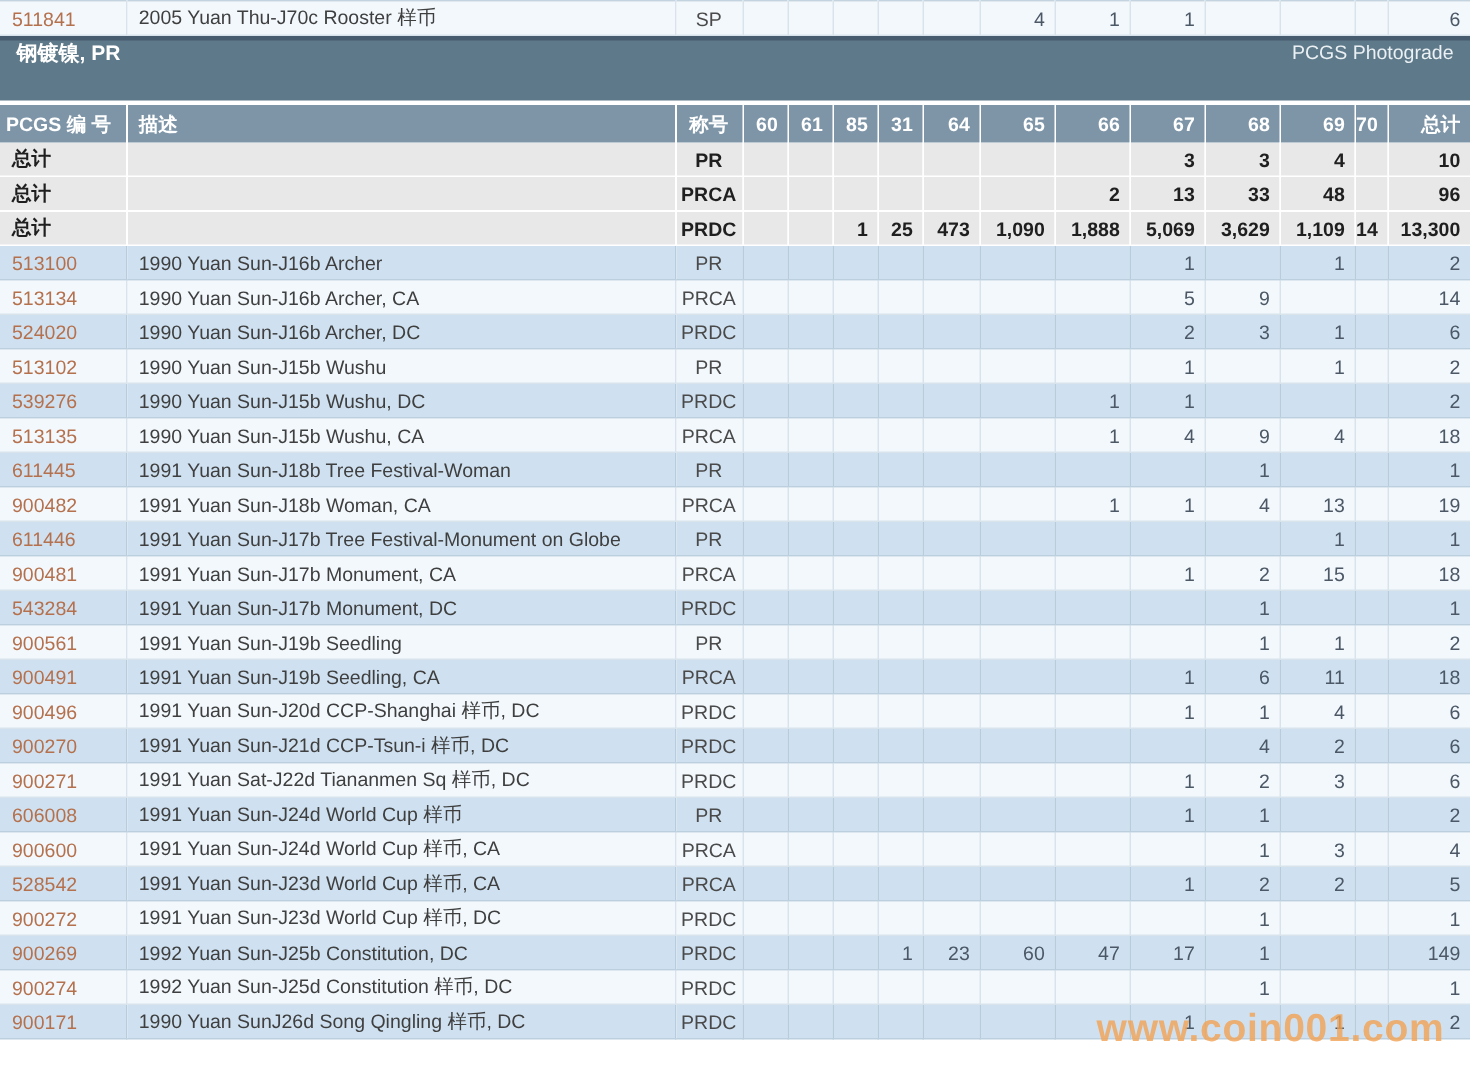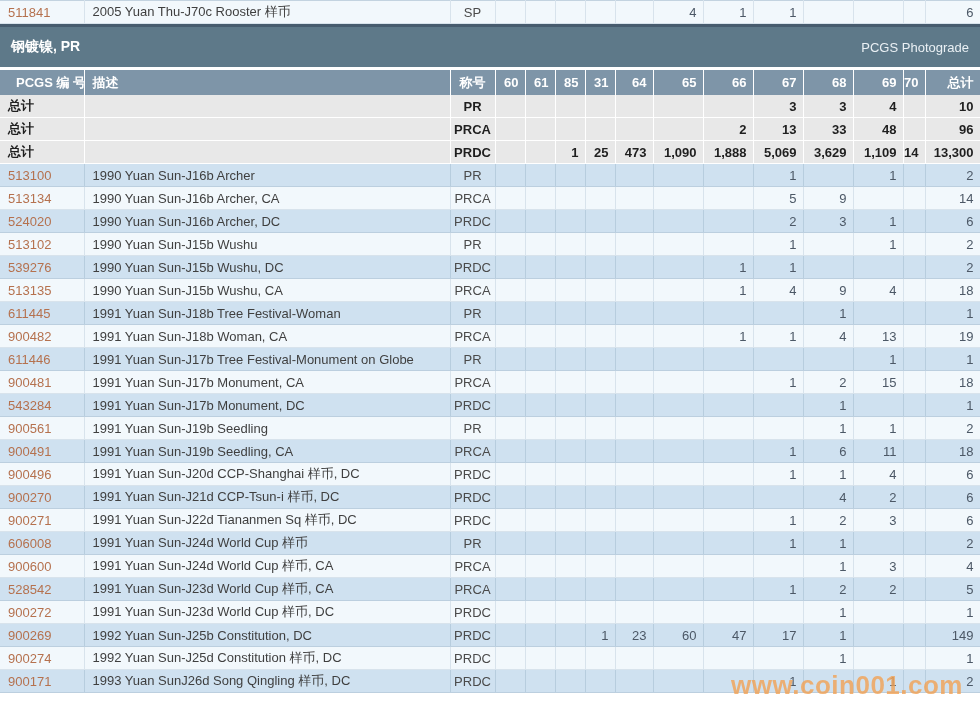--- a/index.html
+++ b/index.html
@@ -19,30 +19,30 @@
   td.c-desc{padding-left:8px;color:#3f3f3f;}
   td.c-desig{text-align:center;color:#4a4a4a;}
   td.c-num{text-align:right;padding-right:6px;color:#4c5866;}
   
   tr.row-blue td{background:var(--row-blue);border-right:1px solid #b7cdde;border-bottom:1px solid #bccfdf;}
   tr.row-light td{background:var(--row-light);border-right:1px solid #d8e3ec;border-bottom:1px solid #d8e3ec;}
   tr.summary td{background:var(--summary-bg);border-right:1px solid #ffffff;border-bottom:1px solid #ffffff;font-weight:bold;color:#1f1f1f;}
   tr.summary td.c-id,tr.summary td.c-desig,tr.summary td.c-num{color:#1f1f1f;}
   
   thead th{background:var(--header-bg);color:#ffffff;font-weight:bold;height:25px;border-right:1px solid rgba(255,255,255,0.14);}
-  th.h-id{text-align:left;padding-left:16px;}
+  th.h-id{text-align:left;padding-left:4px;}
   th.h-desc{text-align:left;padding-left:8px;}
   th.h-desig{text-align:center;}
   th.h-num{text-align:right;padding-right:6px;}
   
   #top-table{border-top:1px solid #c3d3e0;}
   
   .section-band{
     height:40px;background:var(--band-bg);border-top:3px solid var(--band-border);
-    display:flex;align-items:center;justify-content:space-between;
+    display:flex;justify-content:space-between;
     padding:0 11px;margin-bottom:3px;color:#fff;box-sizing:content-box;
   }
   .band-title{font-weight:bold;font-size:14px;}
   .band-right{font-size:13px;color:#eaf0f4;margin-left:48px;}
   
   .watermark{
     position:absolute;top:670px;right:17px;font-size:26px;font-weight:bold;
     color:var(--watermark-color);opacity:0.8;letter-spacing:0.5px;pointer-events:none;
   }
 </style>
@@ -434,21 +434,21 @@
         <td class="c-num"></td>
         <td class="c-num"></td>
         <td class="c-num"></td>
         <td class="c-num">4</td>
         <td class="c-num">2</td>
         <td class="c-num"></td>
         <td class="c-num c-total">6</td>
       </tr>
       <tr class="row-light">
         <td class="c-id">900271</td>
-        <td class="c-desc">1991 Yuan Sun-J22d Tiananmen Sq 样币, DC</td>
+        <td class="c-desc">1991 Yuan Sat-J22d Tiananmen Sq 样币, DC</td>
         <td class="c-desig">PRDC</td>
         <td class="c-num"></td>
         <td class="c-num"></td>
         <td class="c-num"></td>
         <td class="c-num"></td>
         <td class="c-num"></td>
         <td class="c-num"></td>
         <td class="c-num"></td>
         <td class="c-num">1</td>
         <td class="c-num">2</td>
@@ -553,21 +553,21 @@
         <td class="c-num"></td>
         <td class="c-num"></td>
         <td class="c-num"></td>
         <td class="c-num">1</td>
         <td class="c-num"></td>
         <td class="c-num"></td>
         <td class="c-num c-total">1</td>
       </tr>
       <tr class="row-blue">
         <td class="c-id">900171</td>
-        <td class="c-desc">1993 Yuan SunJ26d Song Qingling 样币, DC</td>
+        <td class="c-desc">1990 Yuan SunJ26d Song Qingling 样币, DC</td>
         <td class="c-desig">PRDC</td>
         <td class="c-num"></td>
         <td class="c-num"></td>
         <td class="c-num"></td>
         <td class="c-num"></td>
         <td class="c-num"></td>
         <td class="c-num"></td>
         <td class="c-num"></td>
         <td class="c-num">1</td>
         <td class="c-num"></td>

